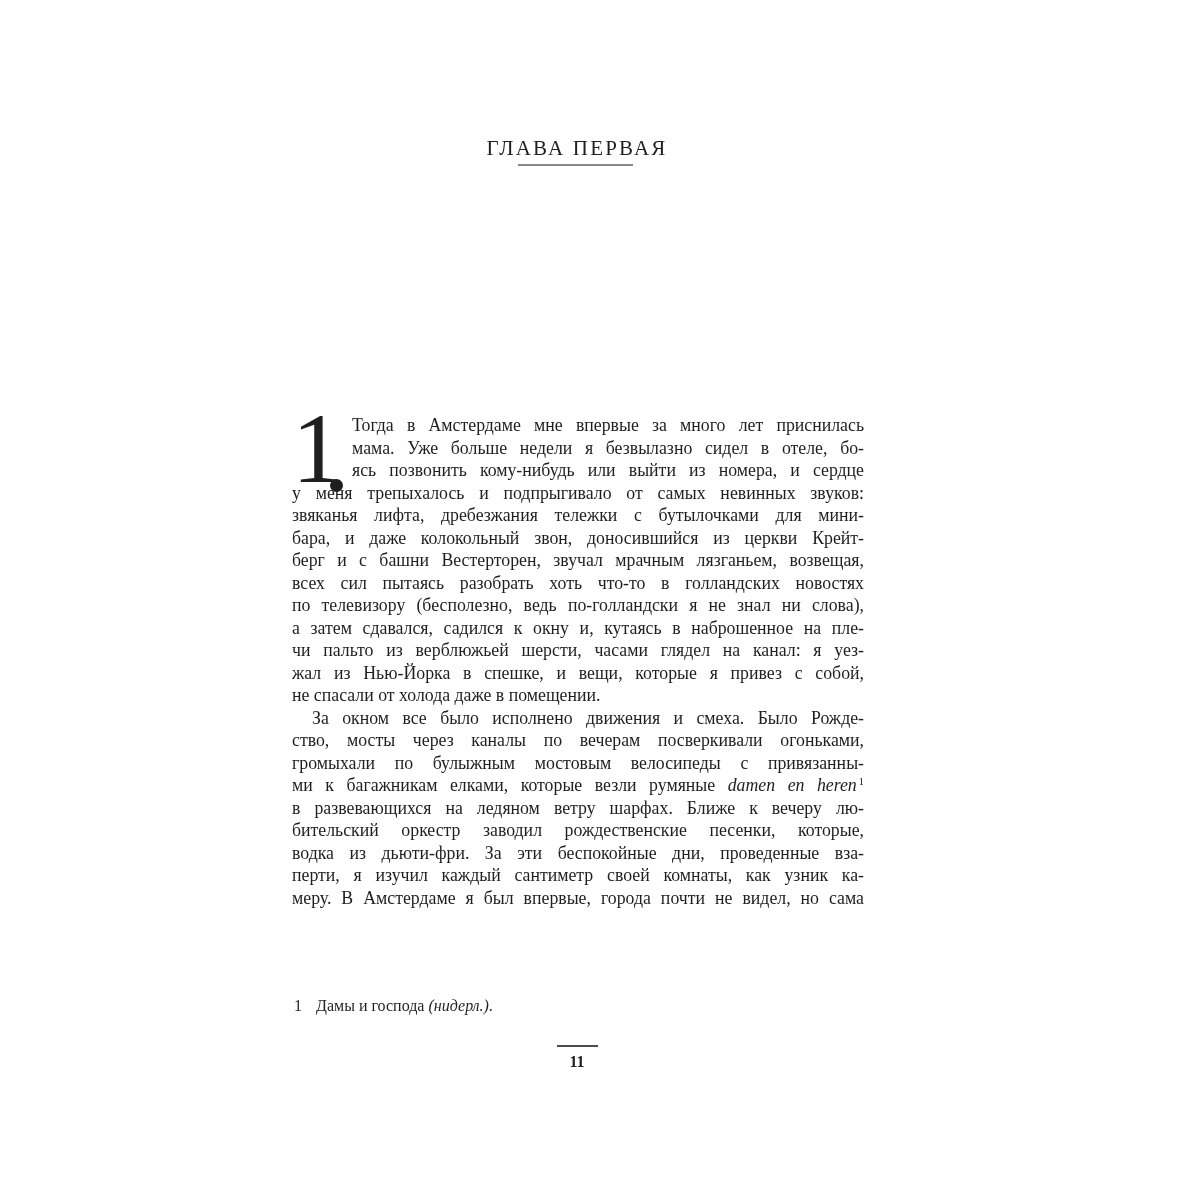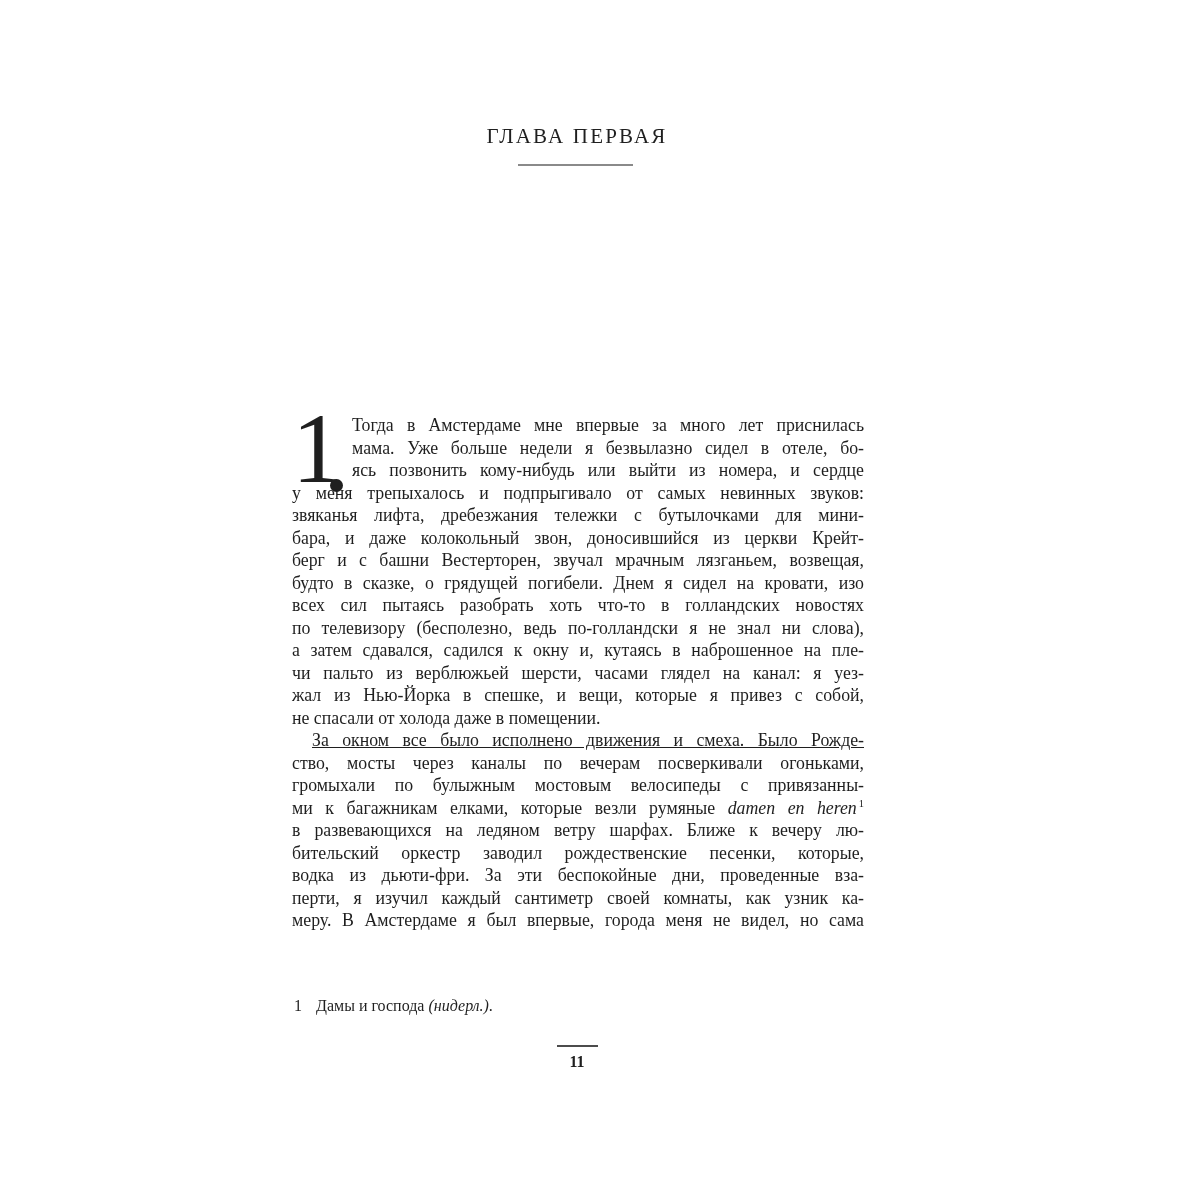--- a/index.html
+++ b/index.html
@@ -7,21 +7,21 @@
     position: relative;
     width: 1200px;
     height: 1200px;
     background: var(--paper, #ffffff);
     font-family: "Liberation Serif", "DejaVu Serif", serif;
     color: var(--ink, #1f1f1f);
     overflow: hidden;
   }
   .chapter-label {
     position: absolute;
-    top: 126px; left: 292px; width: 570px;
+    top: 138px; left: 292px; width: 570px;
     text-align: center;
     font-size: 21px;
     line-height: 1;
     letter-spacing: 2.2px;
     color: var(--ink, #242424);
   }
   .rule-top {
     position: absolute;
     top: 164px; left: 518px;
     width: 115px; height: 2px;
@@ -44,21 +44,21 @@
     line-height: 22.5px;
     color: var(--ink, #1f1f1f);
   }
   .para { margin: 0; }
   .bline {
     height: 22.5px;
     text-align: justify;
     text-align-last: justify;
   }
   .bline.last { text-align-last: left; }
-  .bline.ind { text-indent: 20px; text-decoration: underline; }
+  .bline.ind { text-indent: 20px; }
   .dropcap {
     float: left;
     position: relative;
     width: 52px; height: 66px;
     margin: 0 8px 0 0;
   }
   .dropcap-digit {
     display: block;
     font-size: 100px;
     line-height: 70px;
@@ -122,40 +122,39 @@
           <span class="dropcap-digit">1</span>
           <span class="dropcap-dot"></span>
         </div>
         <div class="bline"><span>Тогда в Амстердаме мне впервые за много лет приснилась</span></div>
         <div class="bline"><span>мама. Уже больше недели я безвылазно сидел в отеле, бо-</span></div>
         <div class="bline"><span>ясь позвонить кому-нибудь или выйти из номера, и сердце</span></div>
         <div class="bline"><span>у меня трепыхалось и подпрыгивало от самых невинных звуков:</span></div>
         <div class="bline"><span>звяканья лифта, дребезжания тележки с бутылочками для мини-</span></div>
         <div class="bline"><span>бара, и даже колокольный звон, доносившийся из церкви Крейт-</span></div>
         <div class="bline"><span>берг и с башни Вестерторен, звучал мрачным лязганьем, возвещая,</span></div>
-        <div class="bline"><span>будто в сказке, о грядущей погибели. Днем я сидел на кровати, изо</span></div>
         <div class="bline"><span>всех сил пытаясь разобрать хоть что-то в голландских новостях</span></div>
         <div class="bline"><span>по телевизору (бесполезно, ведь по-голландски я не знал ни слова),</span></div>
         <div class="bline"><span>а затем сдавался, садился к окну и, кутаясь в наброшенное на пле-</span></div>
         <div class="bline"><span>чи пальто из верблюжьей шерсти, часами глядел на канал: я уез-</span></div>
         <div class="bline"><span>жал из Нью-Йорка в спешке, и вещи, которые я привез с собой,</span></div>
         <div class="bline last"><span>не спасали от холода даже в помещении.</span></div>
       </div>
       <div class="para">
         <div class="bline ind"><span>За окном все было исполнено движения и смеха. Было Рожде-</span></div>
         <div class="bline"><span>ство, мосты через каналы по вечерам посверкивали огоньками,</span></div>
         <div class="bline"><span>громыхали по булыжным мостовым велосипеды с привязанны-</span></div>
         <div class="bline"><span>ми к багажникам елками, которые везли румяные </span><span class="it">damen en heren</span><span class="sup">1</span></div>
         <div class="bline"><span>в развевающихся на ледяном ветру шарфах. Ближе к вечеру лю-</span></div>
         <div class="bline"><span>бительский оркестр заводил рождественские песенки, которые,</span></div>
       </div>
       <div class="para">
         <div class="bline"><span>водка из дьюти-фри. За эти беспокойные дни, проведенные вза-</span></div>
         <div class="bline"><span>перти, я изучил каждый сантиметр своей комнаты, как узник ка-</span></div>
-        <div class="bline"><span>меру. В Амстердаме я был впервые, города меня не видел, но сама</span></div>
+        <div class="bline"><span>меру. В Амстердаме я был впервые, города почти не видел, но сама</span></div>
       </div>
     </div>
 
   <div class="footnote">
     <span class="fn-marker">1</span><span class="fn-text"><span>Дамы и господа </span><span class="it">(нидерл.)</span><span>.</span></span>
   </div>
 
   <div class="rule-bottom"></div>
 
   <div class="page-number">11</div>

